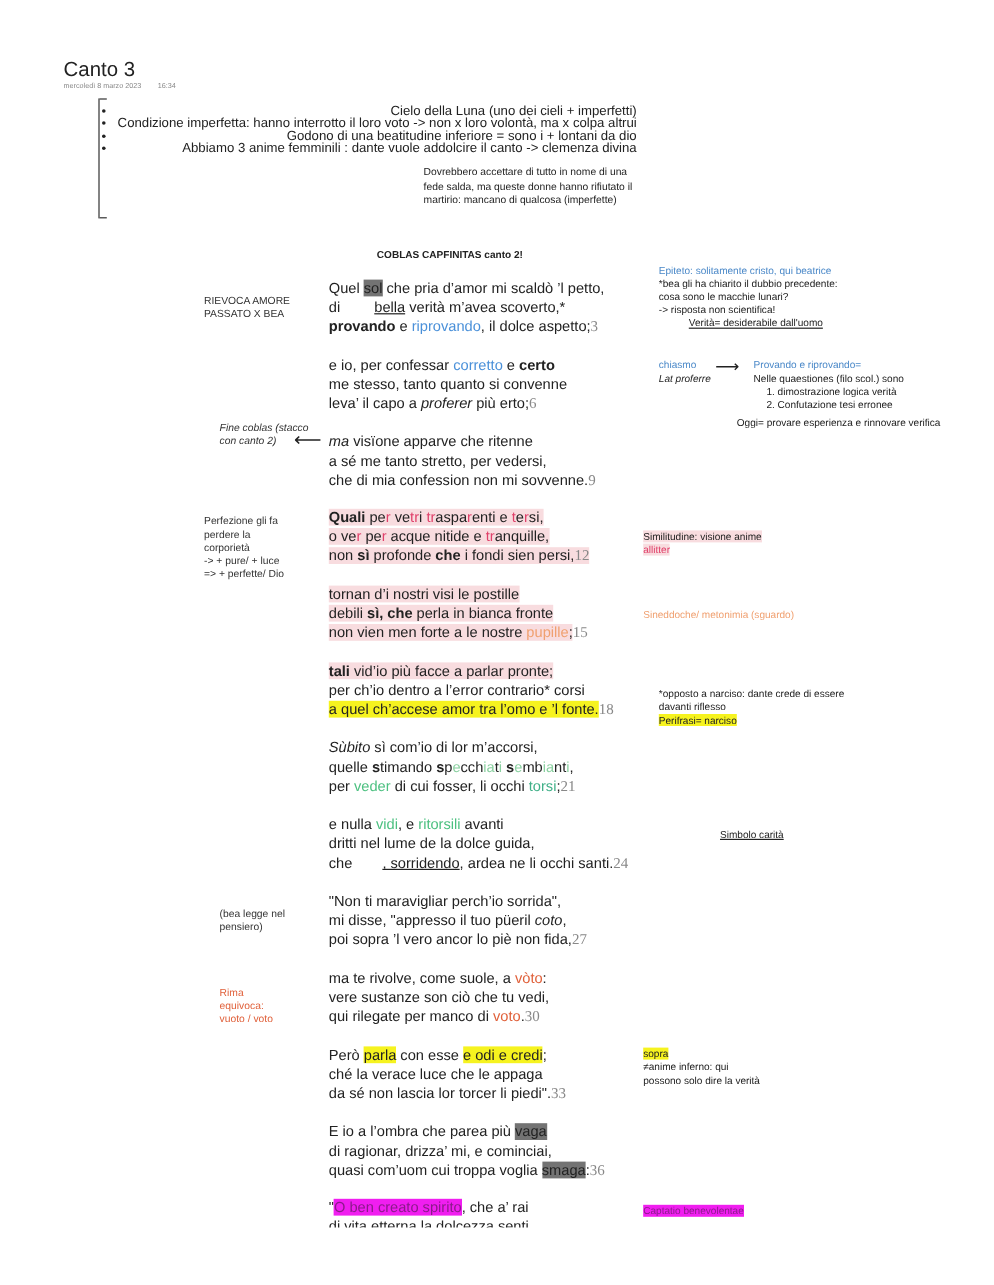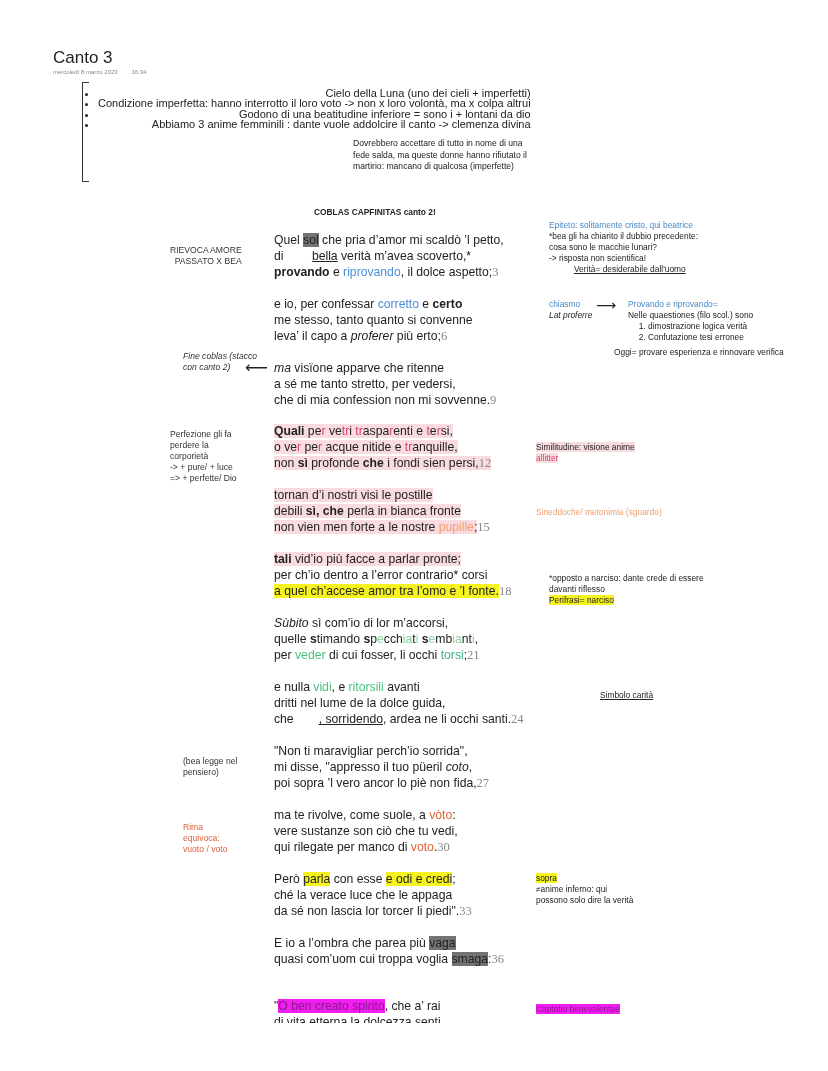--- a/index.html
+++ b/index.html
@@ -63,21 +63,21 @@
   <li>Abbiamo 3 anime femminili : dante vuole addolcire il canto -&gt; clemenza divina</li>
 </ul>
 <div class="abs intro-note">
   <div>Dovrebbero accettare di tutto in nome di una</div>
   <div>fede salda, ma queste donne hanno rifiutato il</div>
   <div>martirio: mancano di qualcosa (imperfette)</div>
 </div>
 
 <div class="abs heading">COBLAS CAPFINITAS canto 2!</div>
 
-<div class="abs side" style="left:170px;top:245px;text-align:right;">
+<div class="abs side" style="left:170px;top:245px;">
   <div>RIEVOCA AMORE</div>
   <div>PASSATO X BEA</div>
 </div>
 <div class="abs side italic" style="left:183px;top:351px;">
   <div>Fine coblas (stacco</div>
   <div>con canto 2)</div>
 </div>
 <div class="abs arrow" style="left:245px;top:363px;font-size:16px;">⟵</div>
 <div class="abs side" style="left:170px;top:429px;">
   <div>Perfezione gli fa</div>
@@ -157,20 +157,21 @@
 </div>
 
 <div class="abs stanza" style="top:871px;">
   <div><span>Però </span><span class="yhl">parla</span><span> con esse </span><span class="yhl">e odi e credi</span><span>;</span></div>
   <div>ché la verace luce che le appaga</div>
   <div><span>da sé non lascia lor torcer li piedi".</span><span class="num">33</span></div>
 </div>
 
 <div class="abs stanza" style="top:935px;">
   <div><span>E io a l’ombra che parea più </span><span class="redhl">vaga</span></div>
+  <div>di ragionar, drizza’ mi, e cominciai,</div>
   <div><span>quasi com’uom cui troppa voglia </span><span class="redhl">smaga</span><span>:</span><span class="num">36</span></div>
 </div>
 
 <div class="abs stanza" style="top:998px;height:25px;overflow:hidden;">
   <div><span>"</span><span class="mag">O ben creato spirito</span><span>, che a’ rai</span></div>
   <div>di vita etterna la dolcezza senti</div>
 </div>
 
 <div class="abs note" style="left:549px;top:220px;">
   <div class="blue-t">Epiteto: solitamente cristo, qui beatrice</div>

